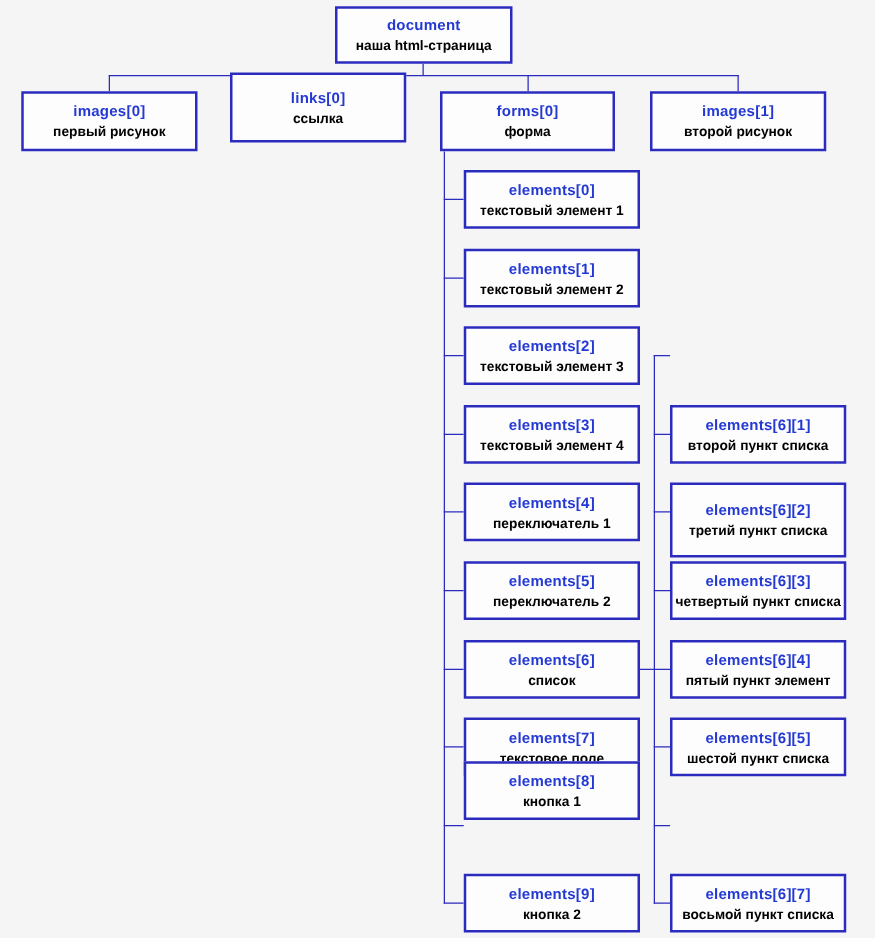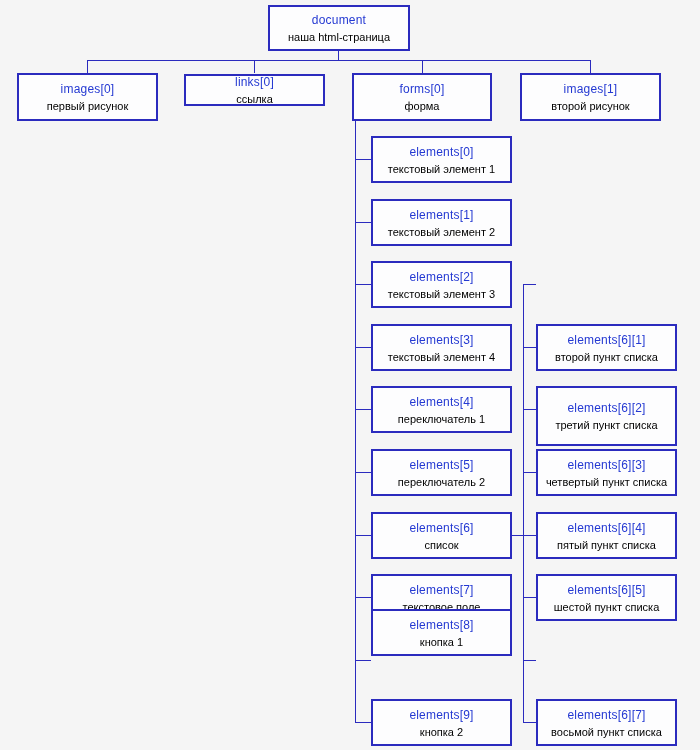--- a/index.html
+++ b/index.html
@@ -29,27 +29,28 @@
     flex-direction:column;
     align-items:center;
     justify-content:center;
     gap:4px;
     text-align:center;
     white-space:nowrap;
     z-index:2;
   }
   .nt{
     font-size:12px;
-    font-weight:normal;
+    font-weight:bold;
     color:var(--title-text);
     letter-spacing:0.2px;
   }
   .nl{
     font-size:11px;
     color:var(--label-text);
+    font-weight:bold;
   }
   .hl,.vl{
     position:absolute;
     background:var(--line);
     z-index:1;
   }
   .hl{height:1px;}
   .vl{width:1px;}
 </style>
 </head>
@@ -88,21 +89,21 @@
 
   <div class="node" style="left:268px;top:5px;width:142px;height:46px">
     <div class="nt">document</div>
     <div class="nl">наша html-страница</div>
   </div>
 
   <div class="node" style="left:17px;top:73px;width:141px;height:48px">
     <div class="nt">images[0]</div>
     <div class="nl">первый рисунок</div>
   </div>
-  <div class="node" style="left:184px;top:74px;width:141px;height:32px">
+  <div class="node" style="left:184px;top:58px;width:141px;height:56px">
     <div class="nt">links[0]</div>
     <div class="nl">ссылка</div>
   </div>
   <div class="node" style="left:352px;top:73px;width:140px;height:48px">
     <div class="nt">forms[0]</div>
     <div class="nl">форма</div>
   </div>
   <div class="node" style="left:520px;top:73px;width:141px;height:48px">
     <div class="nt">images[1]</div>
     <div class="nl">второй рисунок</div>
@@ -156,21 +157,21 @@
   <div class="node" style="left:536px;top:386px;width:141px;height:60px">
     <div class="nt">elements[6][2]</div>
     <div class="nl">третий пункт списка</div>
   </div>
   <div class="node" style="left:536px;top:449px;width:141px;height:47px">
     <div class="nt">elements[6][3]</div>
     <div class="nl">четвертый пункт списка</div>
   </div>
   <div class="node" style="left:536px;top:512px;width:141px;height:47px">
     <div class="nt">elements[6][4]</div>
-    <div class="nl">пятый пункт списка</div>
+    <div class="nl">пятый пункт элемент</div>
   </div>
   <div class="node" style="left:536px;top:574px;width:141px;height:47px">
     <div class="nt">elements[6][5]</div>
     <div class="nl">шестой пункт списка</div>
   </div>
   <div class="node" style="left:536px;top:699px;width:141px;height:47px">
     <div class="nt">elements[6][7]</div>
     <div class="nl">восьмой пункт списка</div>
   </div>
 

